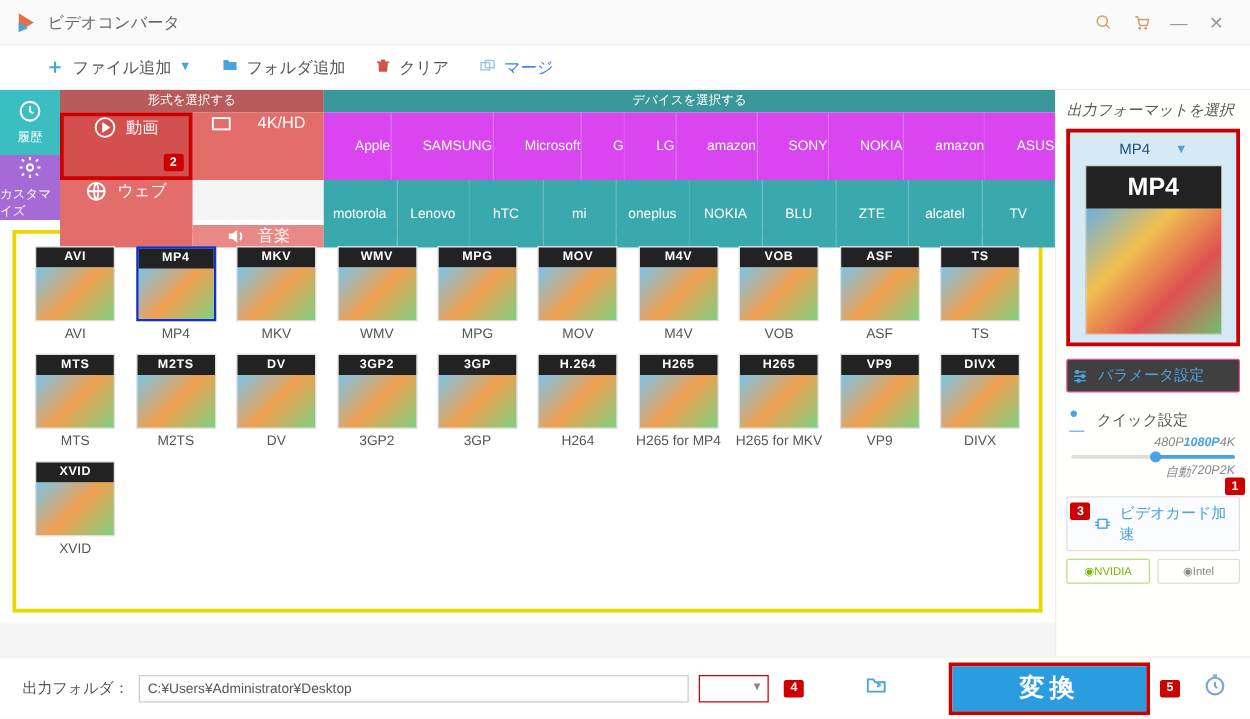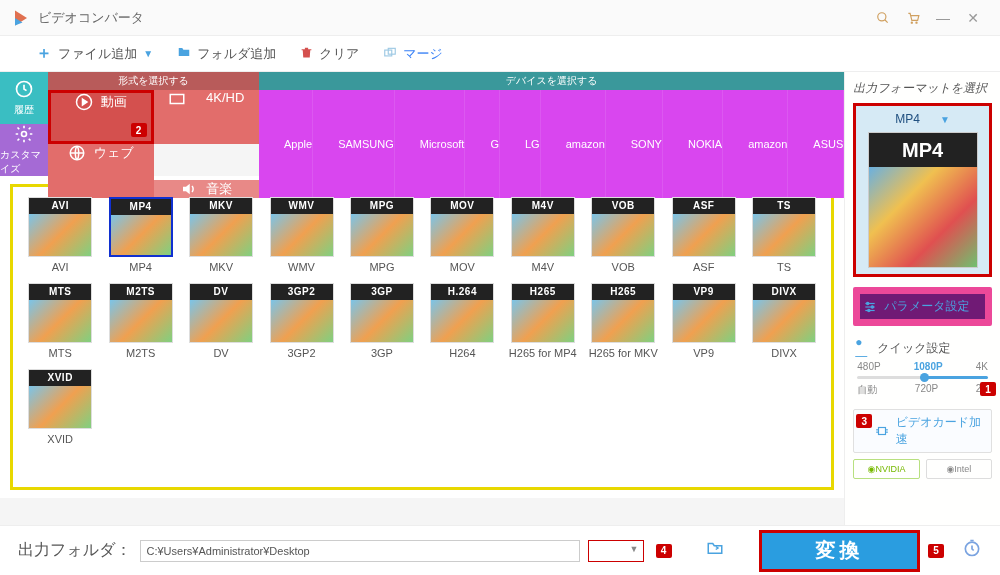--- a/index.html
+++ b/index.html
@@ -64,34 +64,34 @@
 .rp-title { font-size: 12px; color: #555; margin-bottom: 6px; font-style: italic; }
 .rp-preview { border: 3px solid #cc0000; padding: 6px; background: #d6eaf5; }
 .rp-preview-head { font-size: 12px; text-align: center; color: #205080; display: flex; justify-content: center; align-items: center; gap: 20px; }
 .rp-preview-head .chev2 { color: #4aa3e0; font-size: 10px; }
 .rp-preview-thumb { margin: 6px auto 0; width: 110px; height: 136px; background: #fff; border: 1px solid #ccc; display: flex; flex-direction: column; }
 .rp-preview-thumb .big-badge { height: 34px; width:100%; background: #222; color: #fff; font-size: 20px; font-weight: bold; text-align: center; line-height: 34px; }
 .rp-preview-thumb .big-body { flex: 1; background: linear-gradient(135deg, #6ab0e0, #f0c050, #e05050, #70c070); }
 
 .rp-row { display: flex; align-items: center; gap: 6px; font-size: 12px; color: #4aa3e0; margin-top: 10px; padding: 4px 2px; }
 .rp-row .ric { width: 16px; height: 16px; display: inline-flex; align-items: center; justify-content: center; }
-.quality-row { display: flex; justify-content: space-between; font-size: 10px; color: #888; padding: 0 4px; }
+.quality-row { display: flex; justify-content: flex-end; font-size: 10px; color: #888; padding: 0 4px; font-style: italic; }
 .quality-row .active { color: #4aa3e0; font-weight: bold; }
 .slider { height: 3px; background: linear-gradient(to right, #ddd 50%, #4aa3e0 50%); margin: 4px 4px; border-radius: 2px; position: relative; }
 .slider::after { content: ''; position: absolute; left: 48%; top: -3px; width: 9px; height: 9px; background: #4aa3e0; border-radius: 50%; }
 
 .gpu-row { display: flex; gap: 6px; margin-top: 6px; }
 .gpu-badge { flex: 1; height: 20px; border: 1px solid #ddd; font-size: 9px; display: flex; align-items: center; justify-content: center; color: #888; border-radius: 2px; }
 .gpu-badge.nv { color: #76b900; border-color: #b8e080; }
 
 .num-badge { position: absolute; width: 16px; height: 14px; background: #cc0000; color: #fff; font-size: 10px; font-weight: bold; display: flex; align-items: center; justify-content: center; border-radius: 2px; }
 
 
 .bottombar { height: 50px; background: #fff; display: flex; align-items: center; padding: 0 18px; gap: 8px; border-top: 1px solid #eee; position: relative; }
-.bottombar .lbl { font-size: 16px; color: #555; }
+.bottombar .lbl { font-size: 12px; color: #555; }
 .path-input { flex: 0 0 440px; height: 22px; border: 1px solid #ccc; font-size: 11px; padding: 0 6px; color: #555; display: flex; align-items: center; }
 .path-select { width: 56px; height: 22px; border: 1px solid #cc0000; margin-right: 6px; position: relative; }
 .path-select::after { content: '▼'; position: absolute; right: 4px; top: 3px; font-size: 9px; color: #888; }
 .convert-btn { border: 3px solid #cc0000; }
 .convert-inner { width: 155px; height: 36px; background: #2a9de0; color: #fff; font-size: 20px; font-weight: bold; display: flex; align-items: center; justify-content: center; letter-spacing: 4px; }
 .spacer { flex: 1; }
 .open-folder-ic { color: #4aa3e0; font-size: 18px; }
 .clock-ic { color: #7aa3e0; font-size: 18px; margin-left: 10px; }
 
 .content-wrap { display: flex; height: 453px; }
@@ -224,20 +224,32 @@
                 <div class="brand br-top">SAMSUNG</div>
                 <div class="brand br-top">Microsoft</div>
                 <div class="brand br-top">G</div>
                 <div class="brand br-top">LG</div>
                 <div class="brand br-top">amazon</div>
                 <div class="brand br-top">SONY</div>
                 <div class="brand br-top">NOKIA</div>
                 <div class="brand br-top">amazon</div>
                 <div class="brand br-top">ASUS</div>
               </div>
+            <div class="brand-row" id="brands-bot" style="grid-template-columns: repeat(10,1fr);">
+                <div class="brand br-bot">motorola</div>
+                <div class="brand br-bot">Lenovo</div>
+                <div class="brand br-bot">hTC</div>
+                <div class="brand br-bot">mi</div>
+                <div class="brand br-bot">oneplus</div>
+                <div class="brand br-bot">NOKIA</div>
+                <div class="brand br-bot">BLU</div>
+                <div class="brand br-bot">ZTE</div>
+                <div class="brand br-bot">alcatel</div>
+                <div class="brand br-bot">TV</div>
+              </div>
           </div>
         </div>
       </div>
     </div>
 
     <div class="fmt-panel">
       <div class="fmt-border">
         <div class="fmt-grid" id="fmt-grid">
             <div class="fmt-item">
               <div class="fmt-thumb">
@@ -398,21 +410,21 @@
         <span>MP4</span>
         <span class="chev2">▼</span>
       </div>
       <div class="rp-preview-thumb">
         <div class="big-badge">MP4</div>
         <div class="big-body"></div>
       </div>
     </div>
     <span class="num-badge" style="right:4px; top:310px;">1</span>
 
-    <div class="rp-row" style="border:7px solid #ec4899; border-radius:2px; background:#701a75;">
+    <div class="rp-row" style="border:1px solid #ec4899; border-radius:2px; background:#404040;">
       <span class="ric">
           <svg width="14" height="14" viewBox="0 0 24 24" fill="none" stroke="#4aa3e0" stroke-width="2">
             <line x1="4" y1="6" x2="20" y2="6"></line>
             <line x1="4" y1="12" x2="20" y2="12"></line>
             <line x1="4" y1="18" x2="20" y2="18"></line>
             <circle cx="8" cy="6" r="2" fill="#4aa3e0"></circle>
             <circle cx="16" cy="12" r="2" fill="#4aa3e0"></circle>
             <circle cx="10" cy="18" r="2" fill="#4aa3e0"></circle>
           </svg>
         </span>

